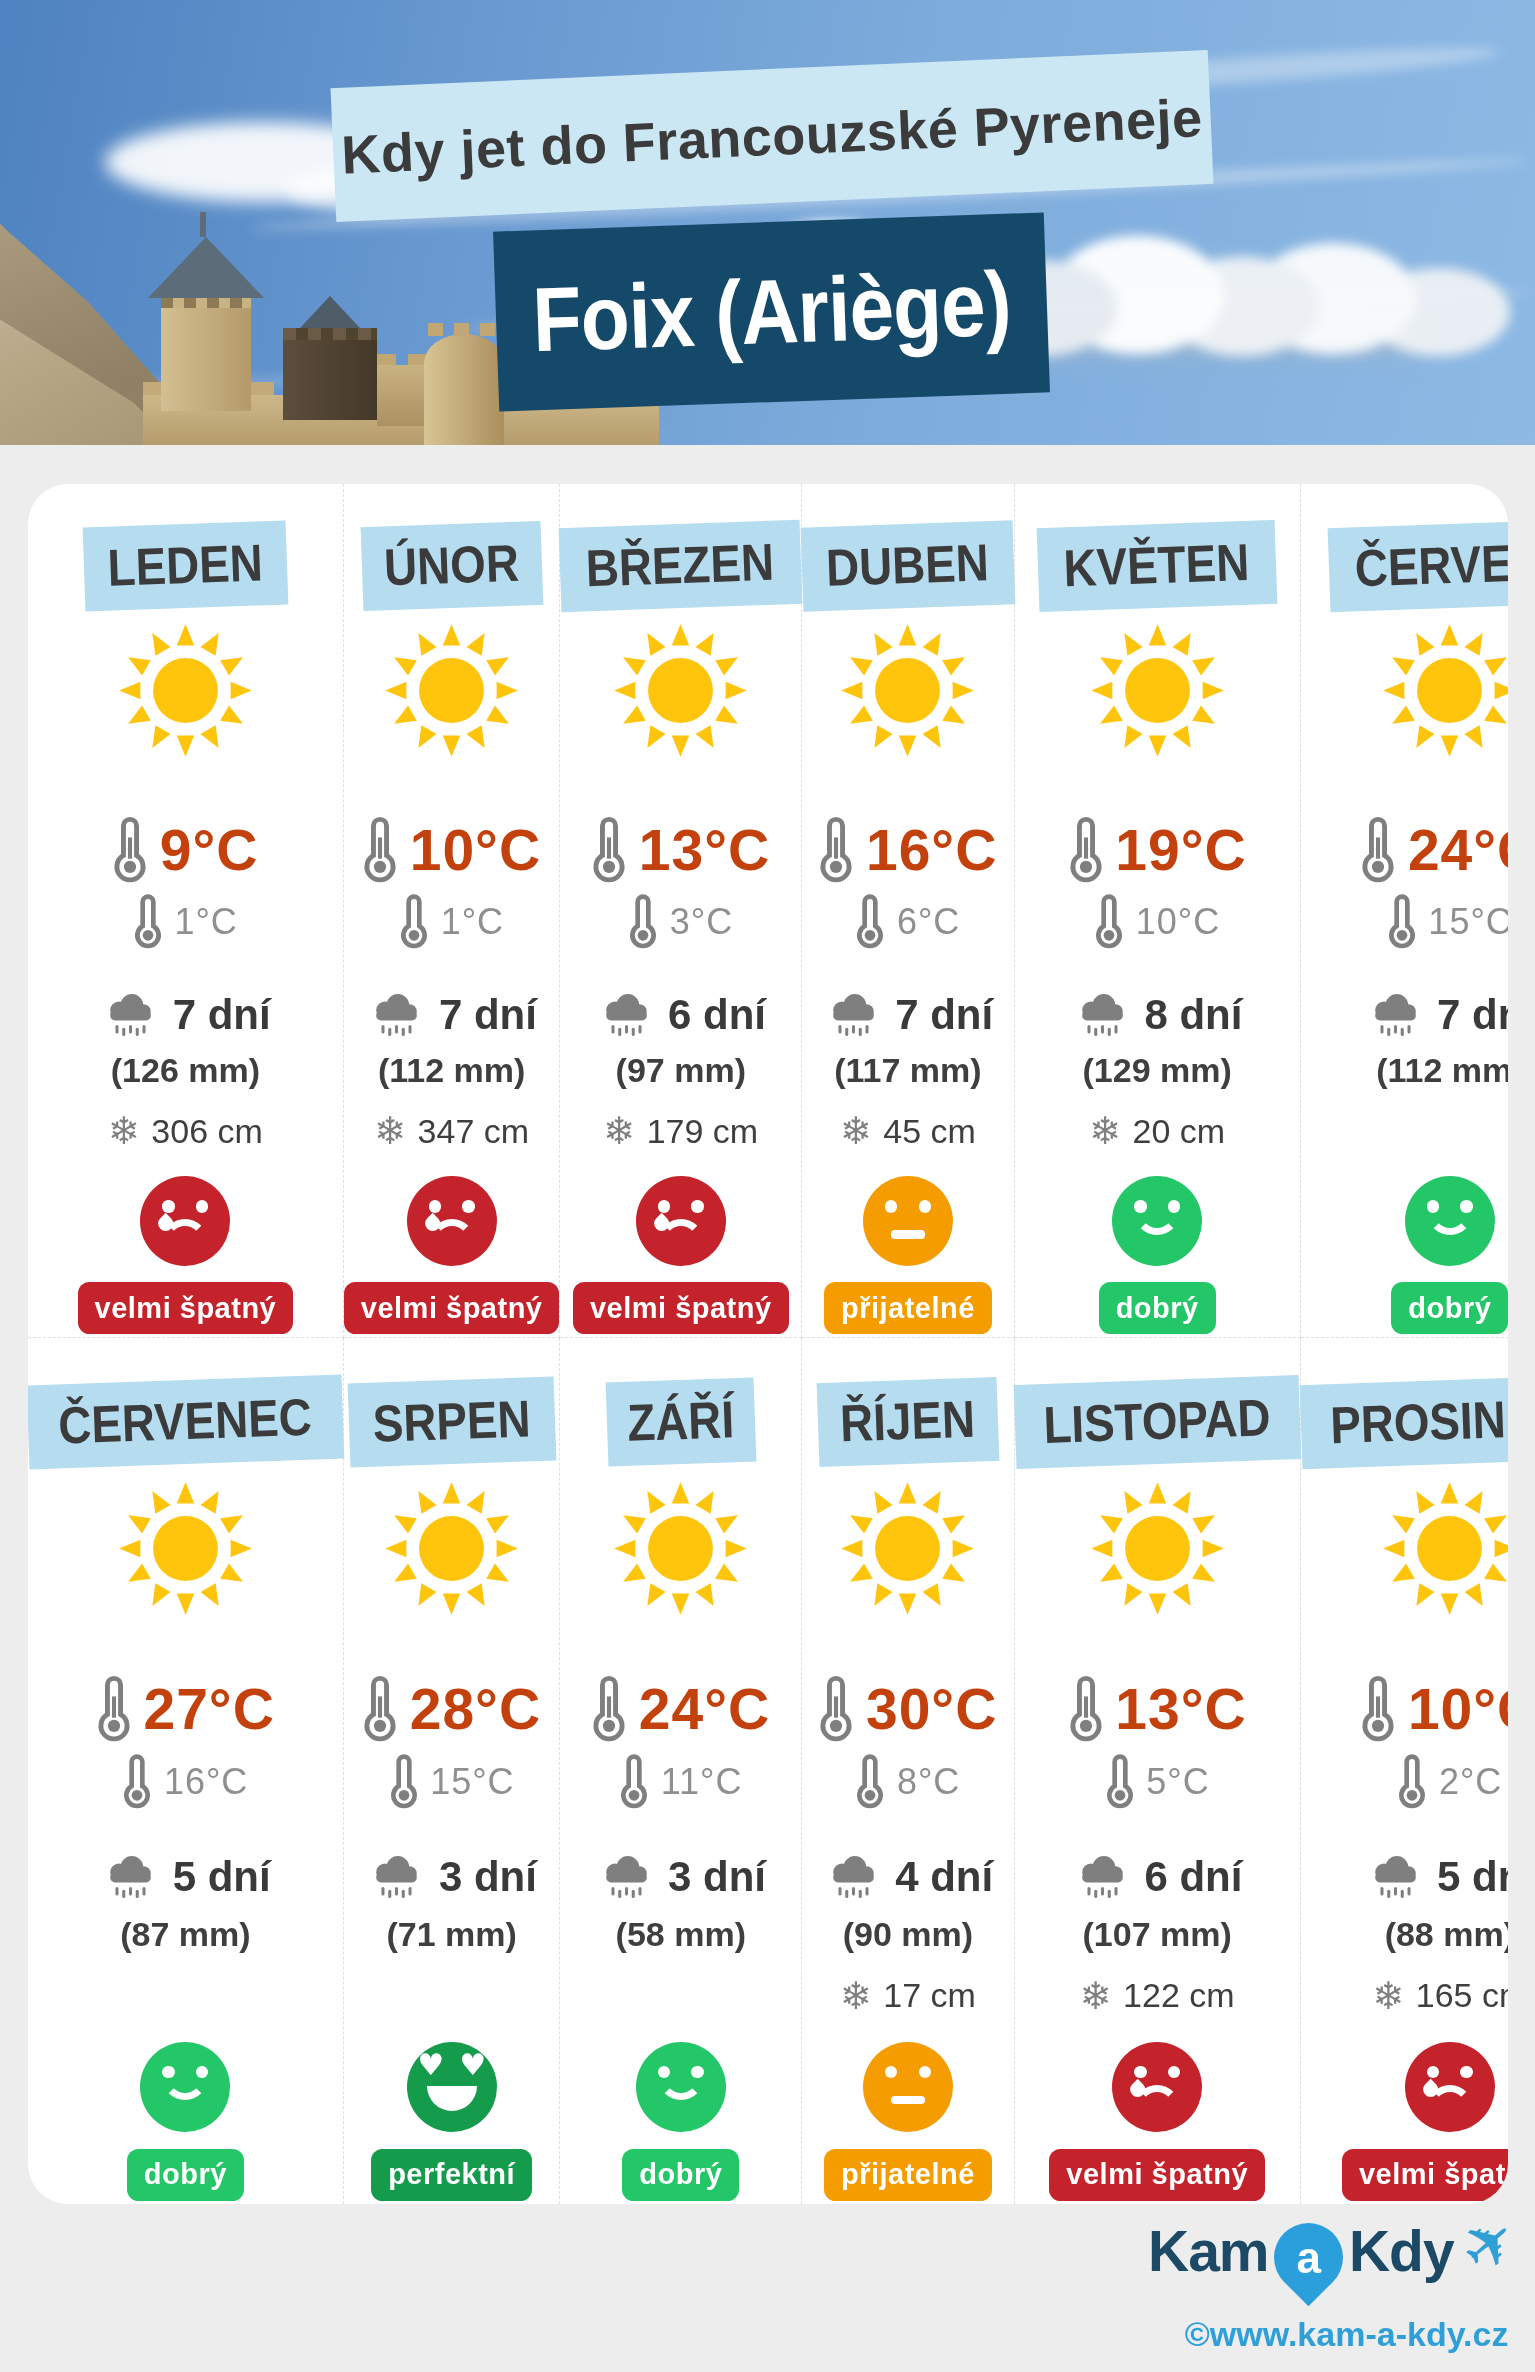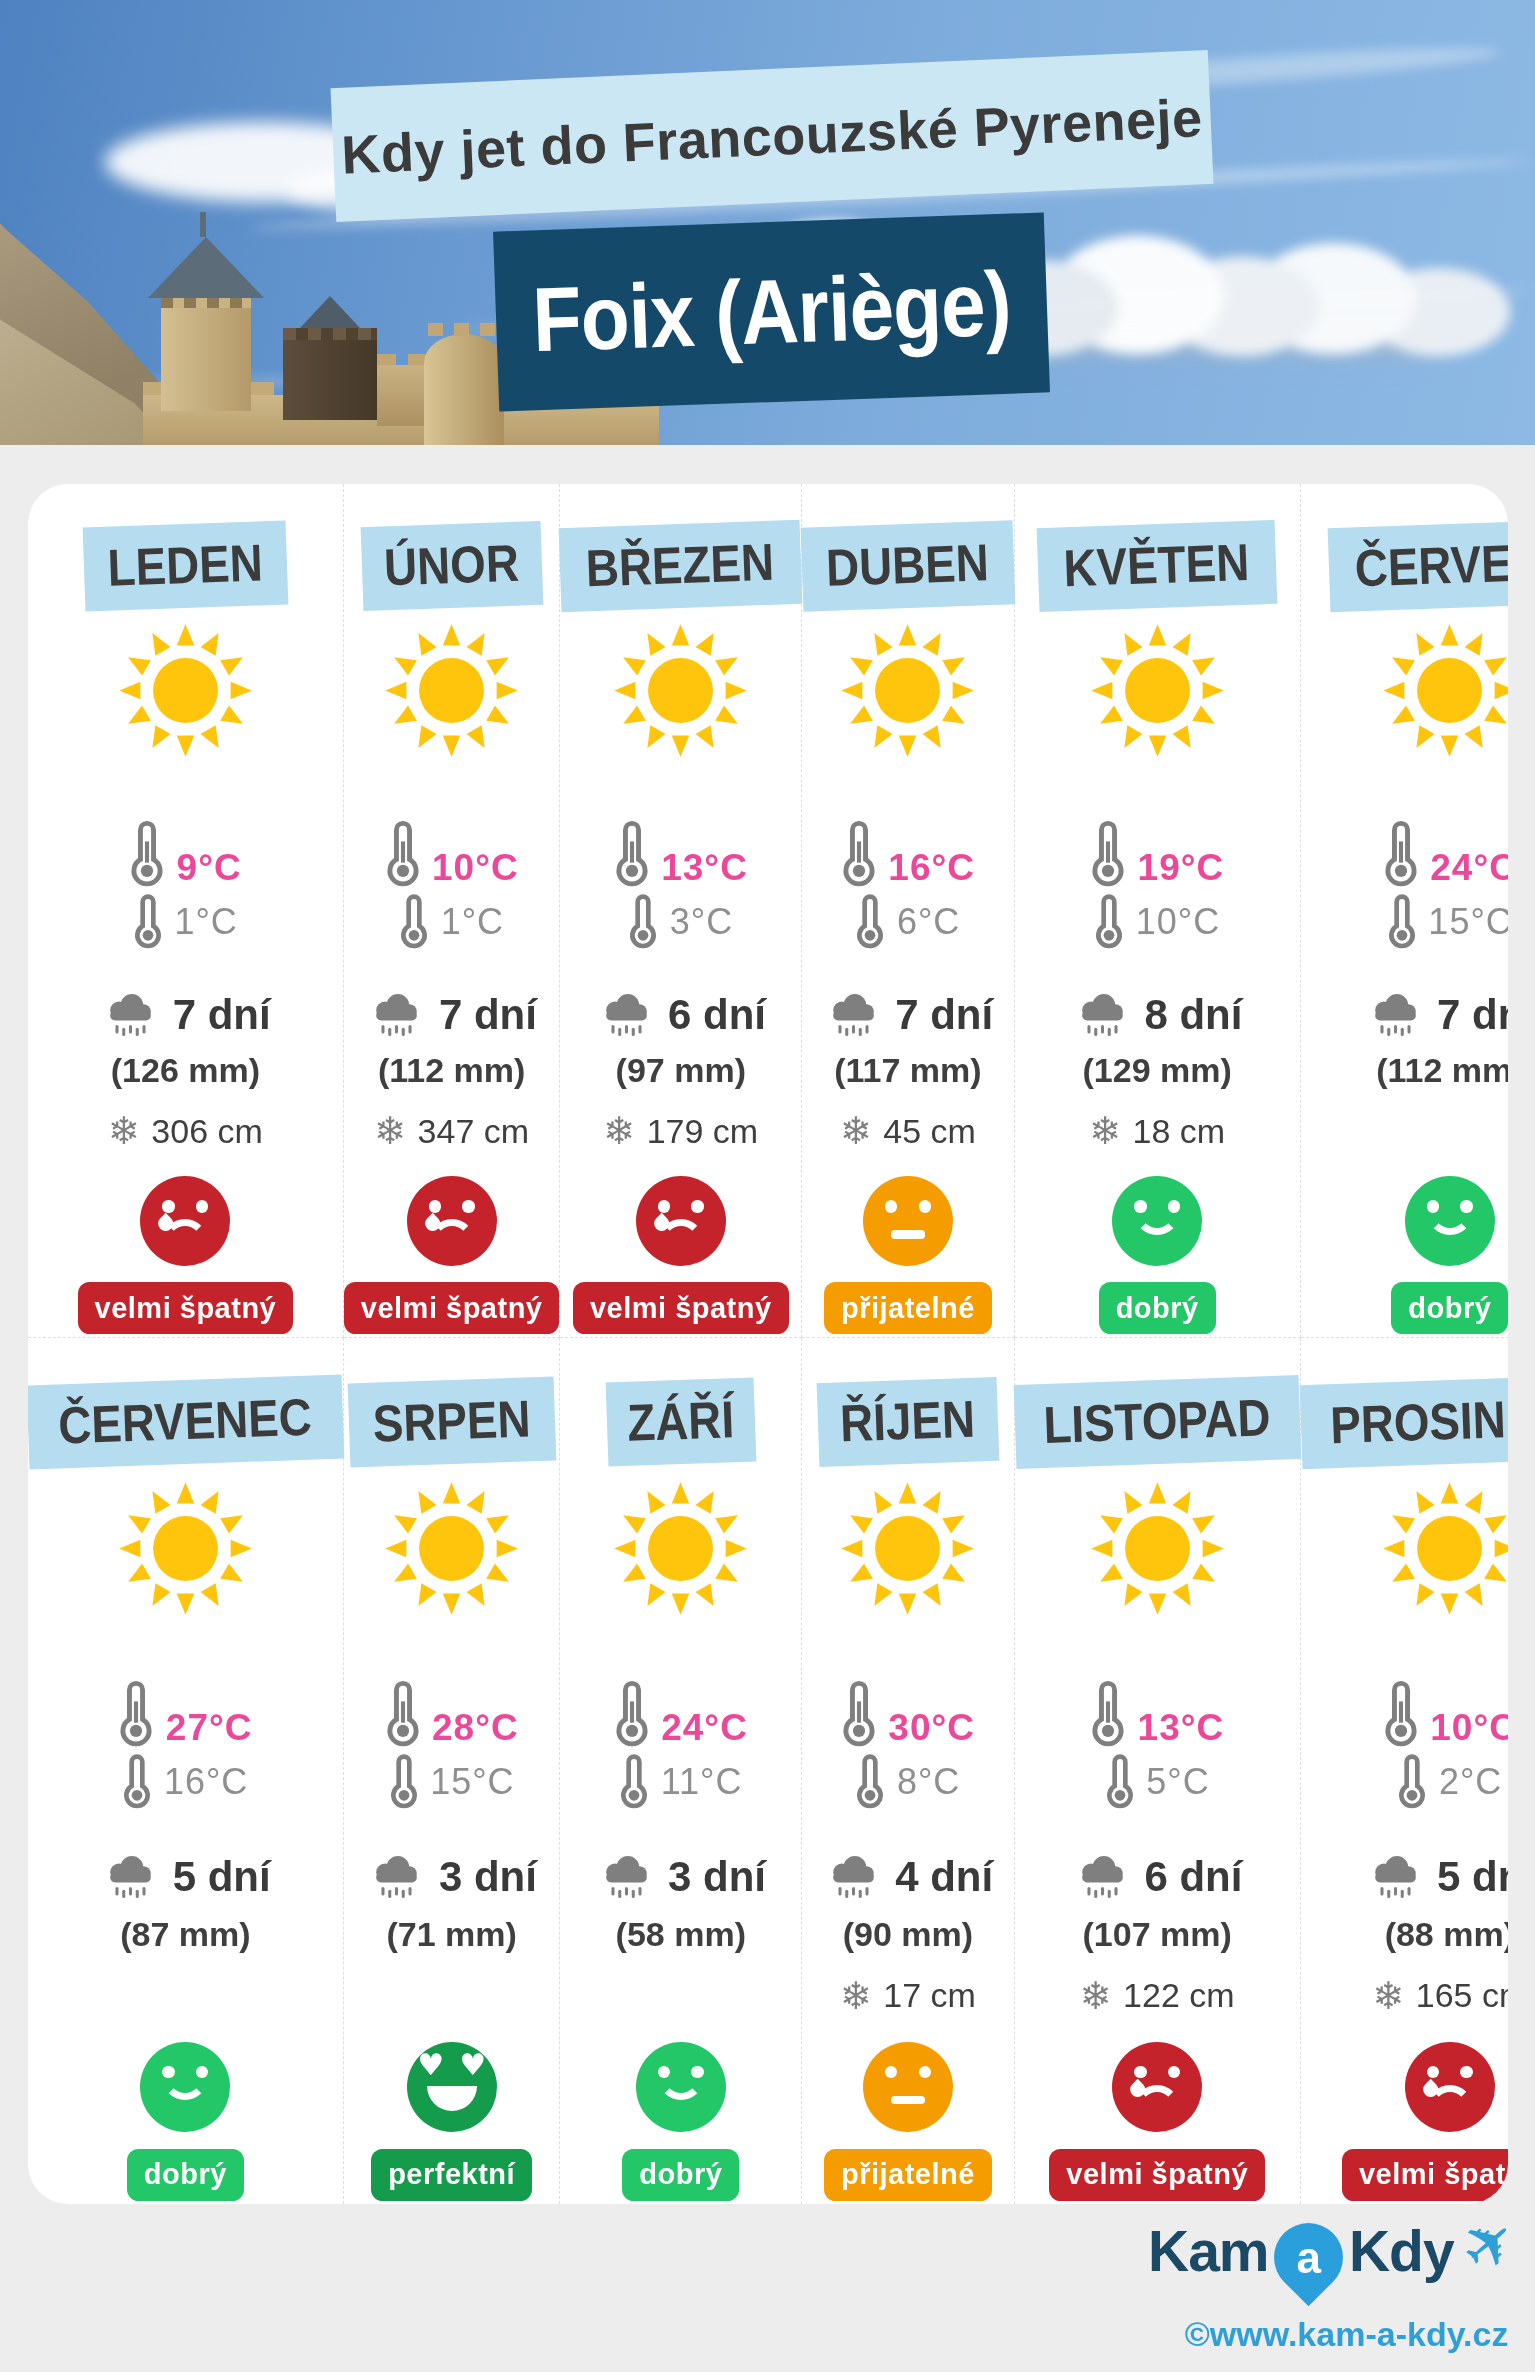--- a/index.html
+++ b/index.html
@@ -69,21 +69,21 @@
     display:grid;grid-template-columns:repeat(6,1fr);grid-template-rows:854px 866px;overflow:hidden;
   }
   .month{display:flex;flex-direction:column;align-items:center;border-right:1.9px dashed #DEDEDE;border-bottom:1.9px dashed #DEDEDE;}
   .month:nth-child(6n){border-right:none;}
   .month:nth-child(n+7){border-bottom:none;}
   .tag-wrap{margin-top:32.5px;height:103px;display:flex;align-items:center;}
   .tag{display:inline-block;background:#B5DCEF;color:#3b3b3b;font-weight:700;font-size:52px;
        padding:15.3px 13.4px 17px;transform:rotate(-2deg);line-height:1;}
   .sun-slot{height:143px;margin-top:3.8px;display:flex;align-items:center;justify-content:center;}
   .row{display:flex;align-items:center;justify-content:center;gap:11.5px;}
-  .row.high{margin-top:50px;height:80px;font-size:37px;font-weight:700;color:#ec4899;letter-spacing:1px;align-items:flex-end;}
+  .row.high{margin-top:50px;height:80px;font-size:57px;font-weight:700;color:#c2410c;letter-spacing:1px;}
   .row.low{height:67px;font-size:36px;font-weight:400;color:#8f8f8f;letter-spacing:1px;}
   .row.rain{margin-top:31px;height:61px;font-size:42px;font-weight:700;color:#3a3a3a;}
   .row.mm{height:54px;font-size:34px;font-weight:700;color:#3f3f3f;}
   .row.snow{margin-top:7.6px;height:54px;font-size:34px;color:#3f3f3f;}
   .flake{font-size:38px;color:#7f7f7f;line-height:1;}
   
   .face{margin-top:19px;width:90px;height:90px;border-radius:50%;background:var(--accent);position:relative;flex:none;}
   .eye{position:absolute;top:24px;width:12.4px;height:12.4px;border-radius:50%;background:#fff;}
   .eye.l{left:22px}.eye.r{right:22px}
   .mouth{position:absolute;}
@@ -528,21 +528,21 @@
           </g>
         </svg>
       </span>
       <span class="val">8 dní</span>
     </div>
     <div class="row mm">
       <span>(129 mm)</span>
     </div>
     <div class="row snow">
       <span class="flake">❄</span>
-      <span>18 cm</span>
+      <span>20 cm</span>
     </div>
     <div class="face smile">
       <span class="eye l"></span>
       <span class="eye r"></span>
 
       <span class="mouth"></span>
     </div>
     <div class="badge-wrap">
       <span class="badge">dobrý</span>
     </div>

